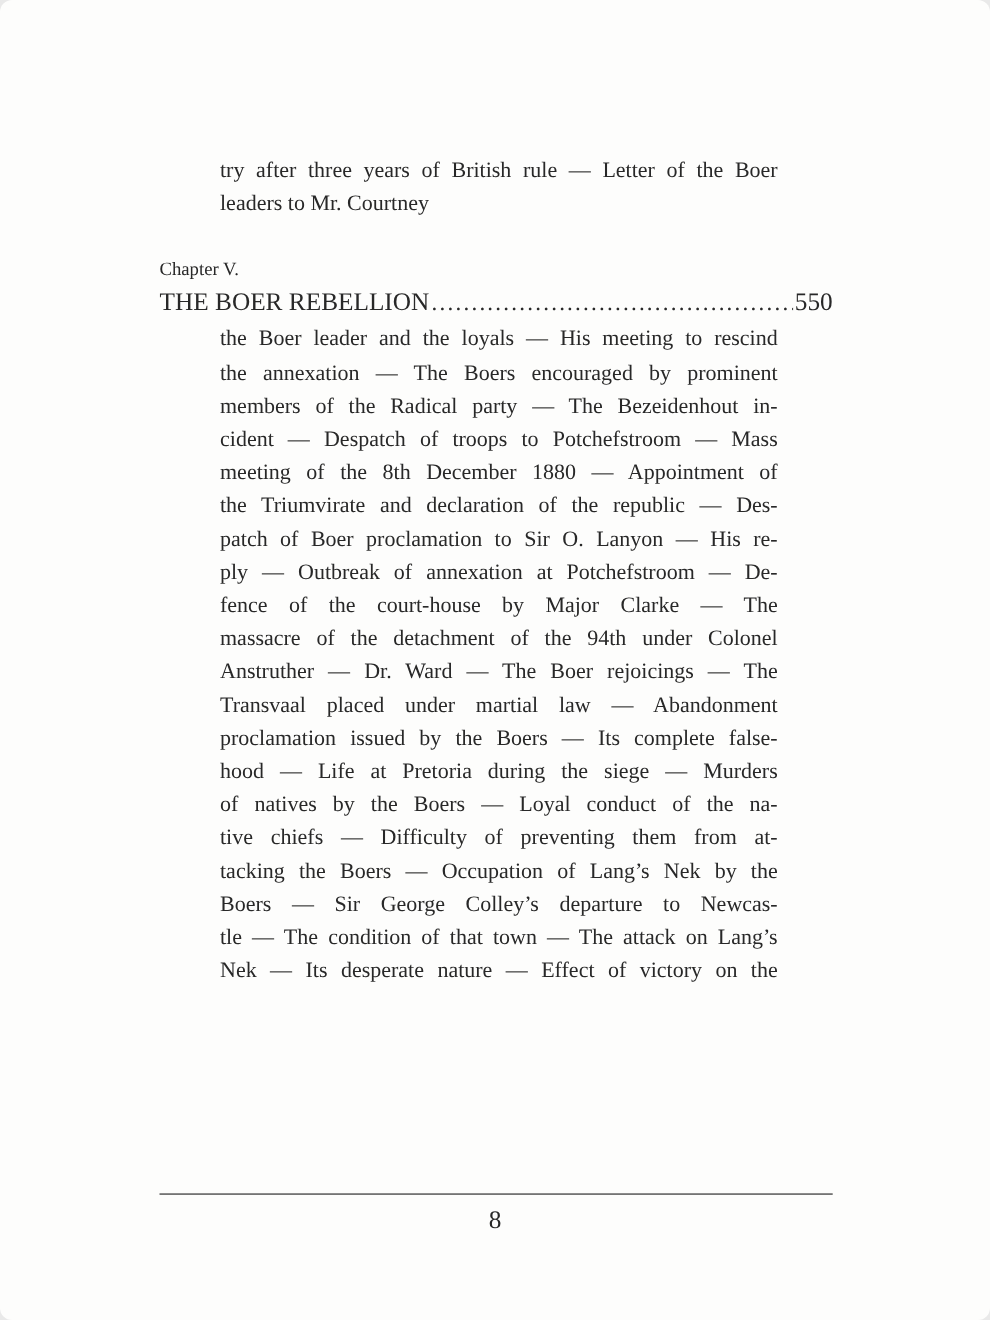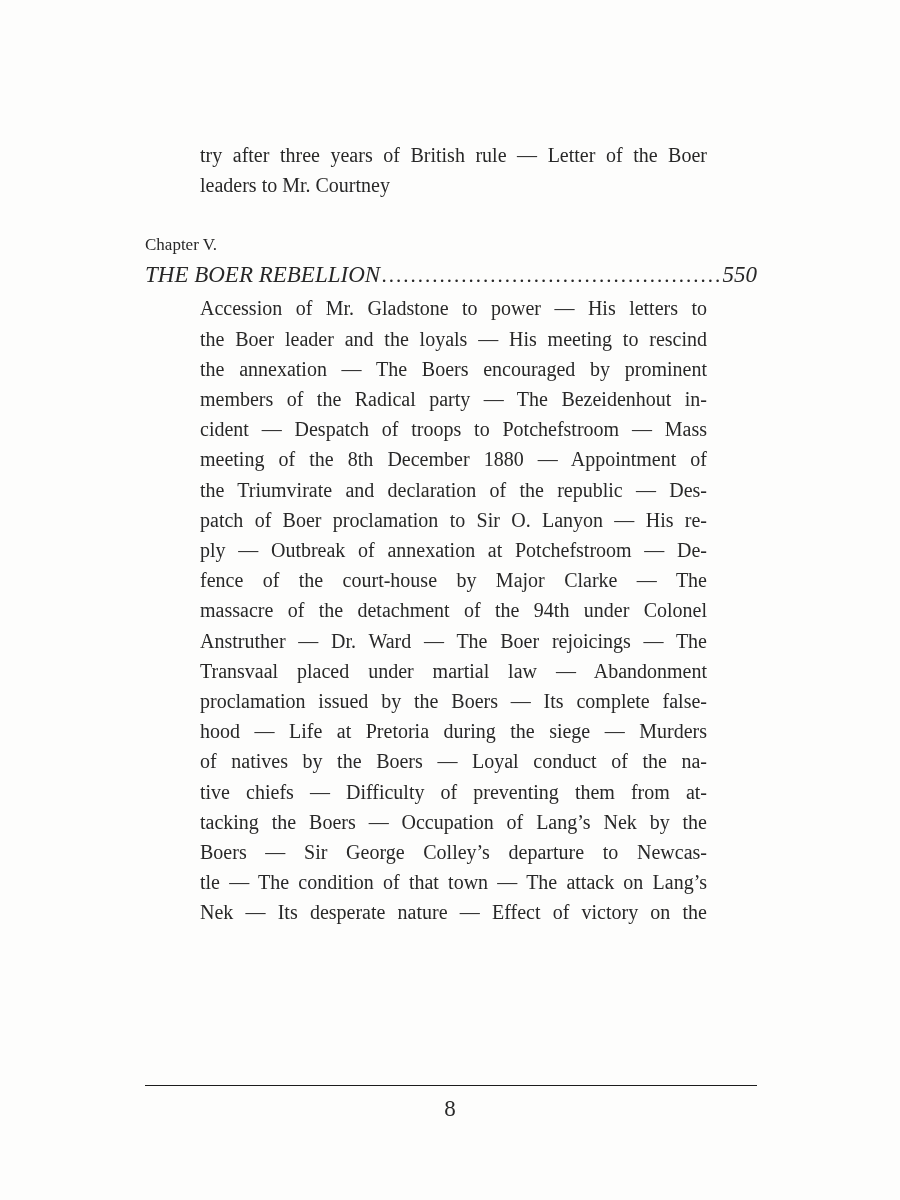--- a/index.html
+++ b/index.html
@@ -6,20 +6,21 @@
   html, body { background: #e9e9e9; }
   .page {
     position: relative;
     width: 900px;
     height: 1200px;
     margin: 0 auto;
     background: #fdfdfc;
     font-family: "Liberation Serif", serif;
     color: #282828;
     overflow: hidden;
+    border-radius: 11px;
   }
   .content {
     position: absolute;
     left: 145px;
     top: 140px;
     width: 612px;
   }
   .indent {
     margin-left: 55px;
     margin-right: 50px;
@@ -36,21 +37,20 @@
   .chapter-heading {
     font-size: 17px;
     line-height: 30px;
     margin-top: 30px;
   }
   .title-line {
     display: flex;
     align-items: baseline;
     font-size: 23px;
     line-height: 30px;
-    font-style: italic;
   }
   .title-line .title { white-space: nowrap; }
   .title-line .dots {
     flex: 1;
     overflow: hidden;
     white-space: nowrap;
     letter-spacing: 2px;
     margin: 0 2px;
     font-size: 21px;
   }
@@ -86,21 +86,20 @@
 
     <div class="chapter-heading">Chapter V.</div>
 
     <div class="title-line">
       <span class="title">THE BOER REBELLION</span>
       <span class="dots">............................................................</span>
       <span class="pageref">550</span>
     </div>
 
     <div class="indent summary">
-      <div class="line j">Accession of Mr. Gladstone to power — His letters to</div>
       <div class="line j">the Boer leader and the loyals — His meeting to rescind</div>
       <div class="line j">the annexation — The Boers encouraged by prominent</div>
       <div class="line j">members of the Radical party — The Bezeidenhout in-</div>
       <div class="line j">cident — Despatch of troops to Potchefstroom — Mass</div>
       <div class="line j">meeting of the 8th December 1880 — Appointment of</div>
       <div class="line j">the Triumvirate and declaration of the republic — Des-</div>
       <div class="line j">patch of Boer proclamation to Sir O. Lanyon — His re-</div>
       <div class="line j">ply — Outbreak of annexation at Potchefstroom — De-</div>
       <div class="line j">fence of the court-house by Major Clarke — The</div>
       <div class="line j">massacre of the detachment of the 94th under Colonel</div>

